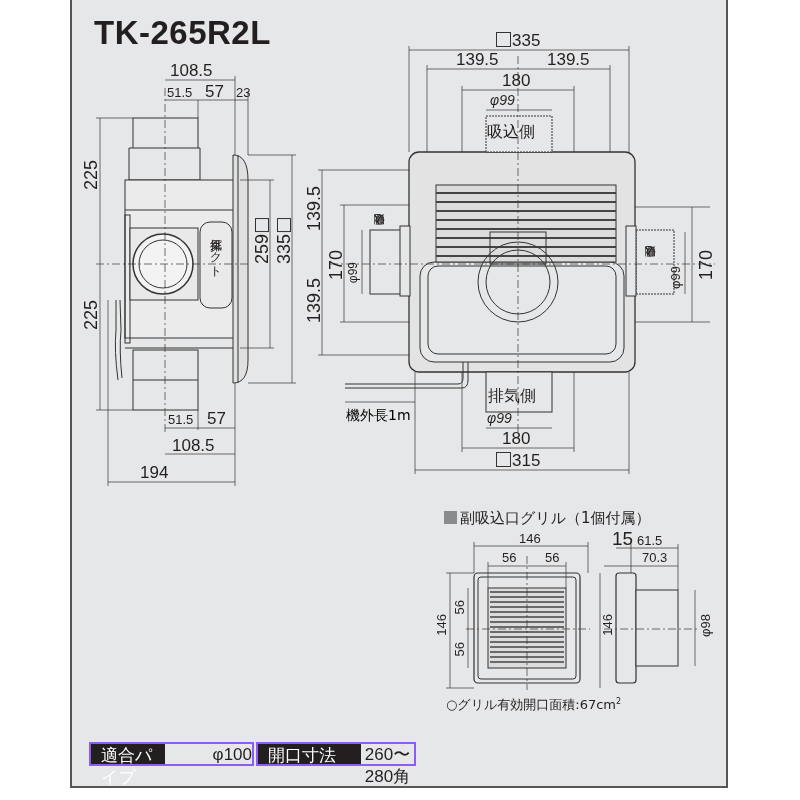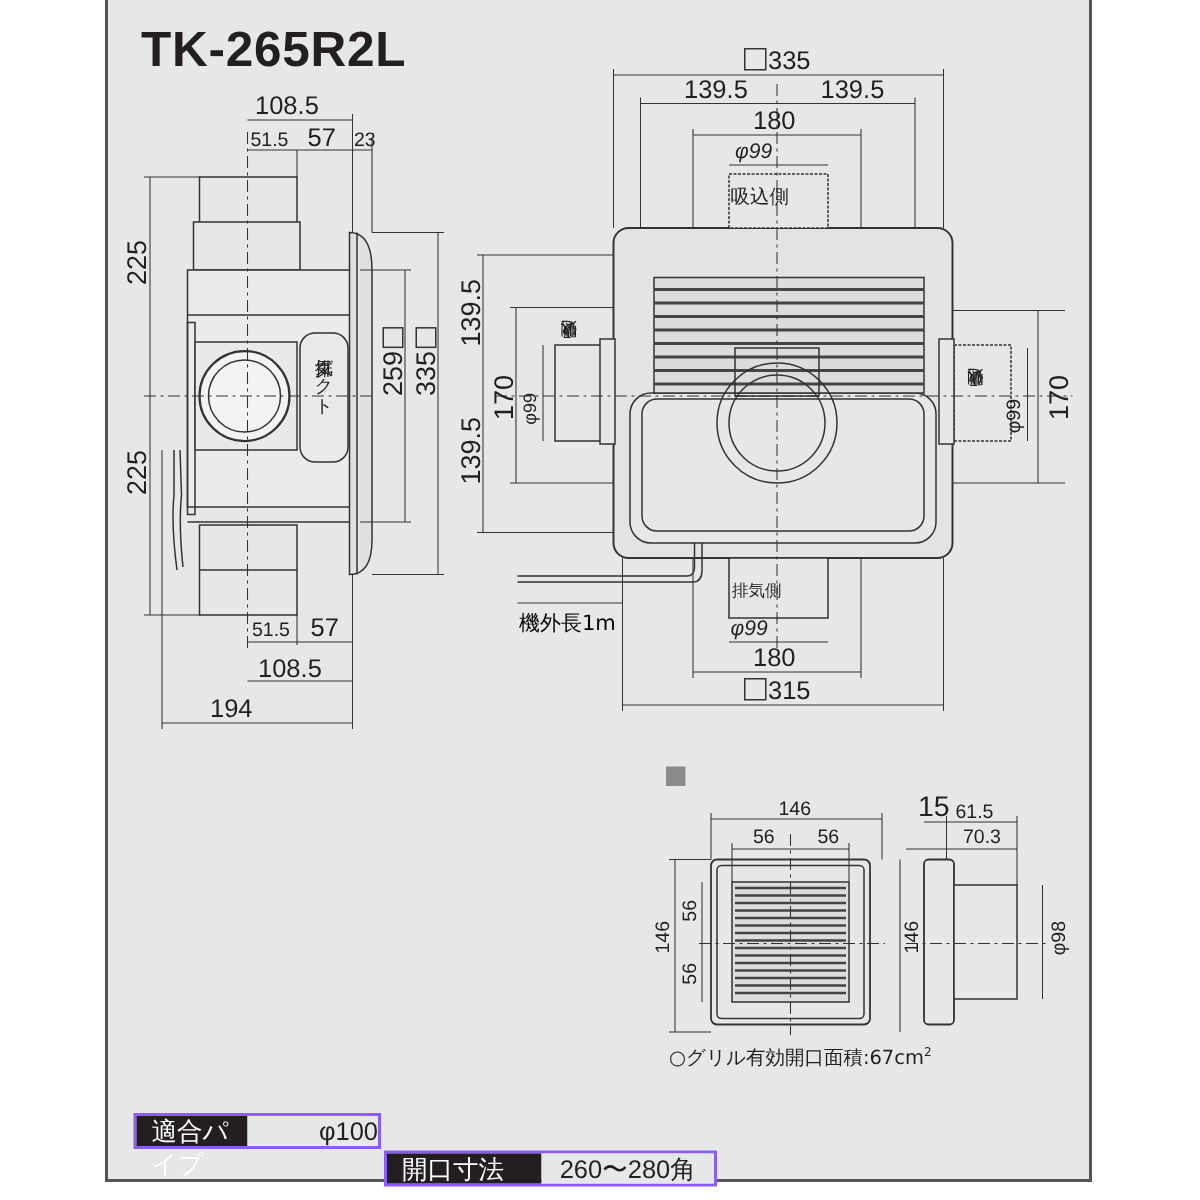--- a/index.html
+++ b/index.html
@@ -202,52 +202,52 @@
 <div style="position:absolute;left:168px;top:412px;font-size:13px;color:#231f20;">51.5</div>
 <div style="position:absolute;left:207px;top:409px;font-size:17px;color:#231f20;">57</div>
 <div style="position:absolute;left:172px;top:436px;font-size:17px;color:#231f20;">108.5</div>
 <div style="position:absolute;left:140px;top:463px;font-size:17px;color:#231f20;">194</div>
 
 <div style="position:absolute;left:496px;top:31px;font-size:17px;color:#231f20;"><span style="display:inline-block;width:13px;height:13px;border:1px solid #333;vertical-align:-1px;margin-right:1px;"></span><span>335</span></div>
 <div style="position:absolute;left:456px;top:50px;font-size:17px;color:#231f20;">139.5</div>
 <div style="position:absolute;left:547px;top:50px;font-size:17px;color:#231f20;">139.5</div>
 <div style="position:absolute;left:502px;top:71px;font-size:17px;color:#231f20;">180</div>
 <div style="position:absolute;left:490px;top:92px;font-size:14px;color:#231f20;font-style:italic;">φ99</div>
-<div style="position:absolute;left:487px;top:122px;font-size:13px;color:#231f20;font-family:'DejaVu Sans',sans-serif;">吸込側</div>
+<div style="position:absolute;left:487px;top:122px;font-size:16px;color:#231f20;font-family:'DejaVu Sans',sans-serif;">吸込側</div>
 
 <div class="vt" style="position:absolute;left:304px;top:186px;font-size:18px;color:#231f20;transform:rotate(180deg);">139.5</div>
 <div class="vt" style="position:absolute;left:304px;top:278px;font-size:18px;color:#231f20;transform:rotate(180deg);">139.5</div>
 <div class="vt" style="position:absolute;left:326px;top:250px;font-size:18px;color:#231f20;transform:rotate(180deg);">170</div>
 <div class="vt" style="position:absolute;left:346px;top:262px;font-size:12px;color:#231f20;transform:rotate(180deg);">φ99</div>
 <div class="vt" style="position:absolute;left:373px;top:234px;font-size:11px;color:#231f20;transform:rotate(180deg);font-family:'DejaVu Sans',sans-serif;">吸込側</div>
 
 <div class="vt" style="position:absolute;left:644px;top:266px;font-size:11px;color:#231f20;transform:rotate(180deg);font-family:'DejaVu Sans',sans-serif;">吸込側</div>
 <div class="vt" style="position:absolute;left:668px;top:266px;font-size:13px;color:#231f20;transform:rotate(180deg);">φ99</div>
 <div class="vt" style="position:absolute;left:696px;top:250px;font-size:18px;color:#231f20;transform:rotate(180deg);">170</div>
 
-<div style="position:absolute;left:488px;top:386px;font-size:11px;color:#231f20;font-family:Liberation Mono, monospace;">排気側</div>
+<div style="position:absolute;left:488px;top:386px;font-size:16px;color:#231f20;font-family:Liberation Mono, monospace;">排気側</div>
 <div style="position:absolute;left:487px;top:410px;font-size:14px;color:#231f20;font-style:italic;">φ99</div>
 <div style="position:absolute;left:502px;top:429px;font-size:17px;color:#231f20;">180</div>
 <div style="position:absolute;left:496px;top:451px;font-size:17px;color:#231f20;"><span style="display:inline-block;width:13px;height:13px;border:1px solid #333;vertical-align:-1px;margin-right:1px;"></span><span>315</span></div>
 <div style="position:absolute;left:346px;top:407px;font-size:14px;color:#000000;font-family:'DejaVu Sans',sans-serif;">機外長1m</div>
 
-<div class="grille-title"><span class="sq"></span></div>
+<div class="grille-title"><span class="sq"></span><span>副吸込口グリル（1個付属）</span></div>
 <div style="position:absolute;left:519px;top:531px;font-size:13px;color:#231f20;">146</div>
 <div style="position:absolute;left:502px;top:550px;font-size:13px;color:#231f20;">56</div>
 <div style="position:absolute;left:545px;top:550px;font-size:13px;color:#231f20;">56</div>
 <div class="vt" style="position:absolute;left:434px;top:614px;font-size:13px;color:#231f20;transform:rotate(180deg);">146</div>
 <div class="vt" style="position:absolute;left:452px;top:600px;font-size:13px;color:#231f20;transform:rotate(180deg);">56</div>
 <div class="vt" style="position:absolute;left:452px;top:642px;font-size:13px;color:#231f20;transform:rotate(180deg);">56</div>
 <div style="position:absolute;left:637px;top:533px;font-size:13px;color:#231f20;">61.5</div>
 <div style="position:absolute;left:612px;top:528px;font-size:19px;color:#231f20;">15</div>
 <div style="position:absolute;left:642px;top:550px;font-size:13px;color:#231f20;">70.3</div>
 <div class="vt" style="position:absolute;left:600px;top:614px;font-size:13px;color:#231f20;transform:rotate(180deg);">146</div>
 <div class="vt" style="position:absolute;left:698px;top:614px;font-size:13px;color:#231f20;transform:rotate(180deg);">φ98</div>
 <div class="grille-note"><span>○グリル有効開口面積:67cm</span><sup>2</sup></div>
 
 <div class="spec" style="left:89px;width:165px;">
   <div class="k" style="width:83px;">適合パイプ</div>
   <div class="v" style="flex:1;padding-left:48px;">φ100</div>
 </div>
-<div class="spec" style="left:256px;width:222px;left:256px;margin-top:25px;">
+<div class="spec" style="left:256px;width:160px;left:256px;">
   <div class="k" style="width:83px;">開口寸法</div>
   <div class="v" style="flex:1;">260〜280角</div>
 </div>
 
 </body></html>

